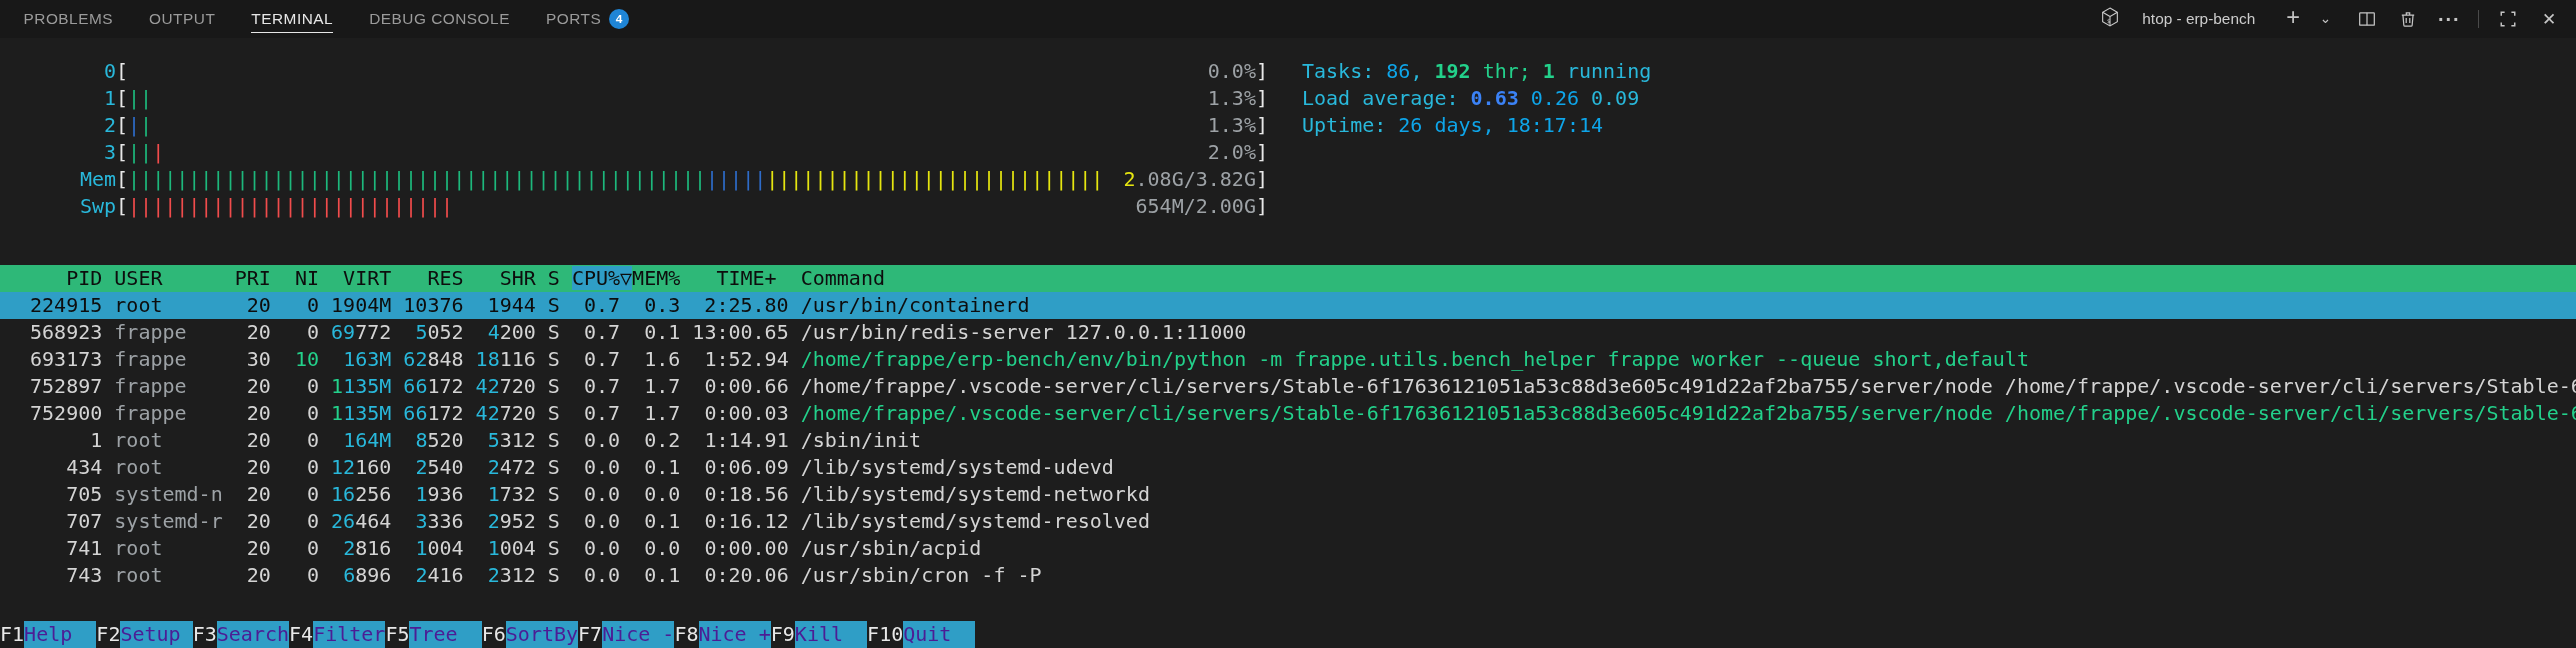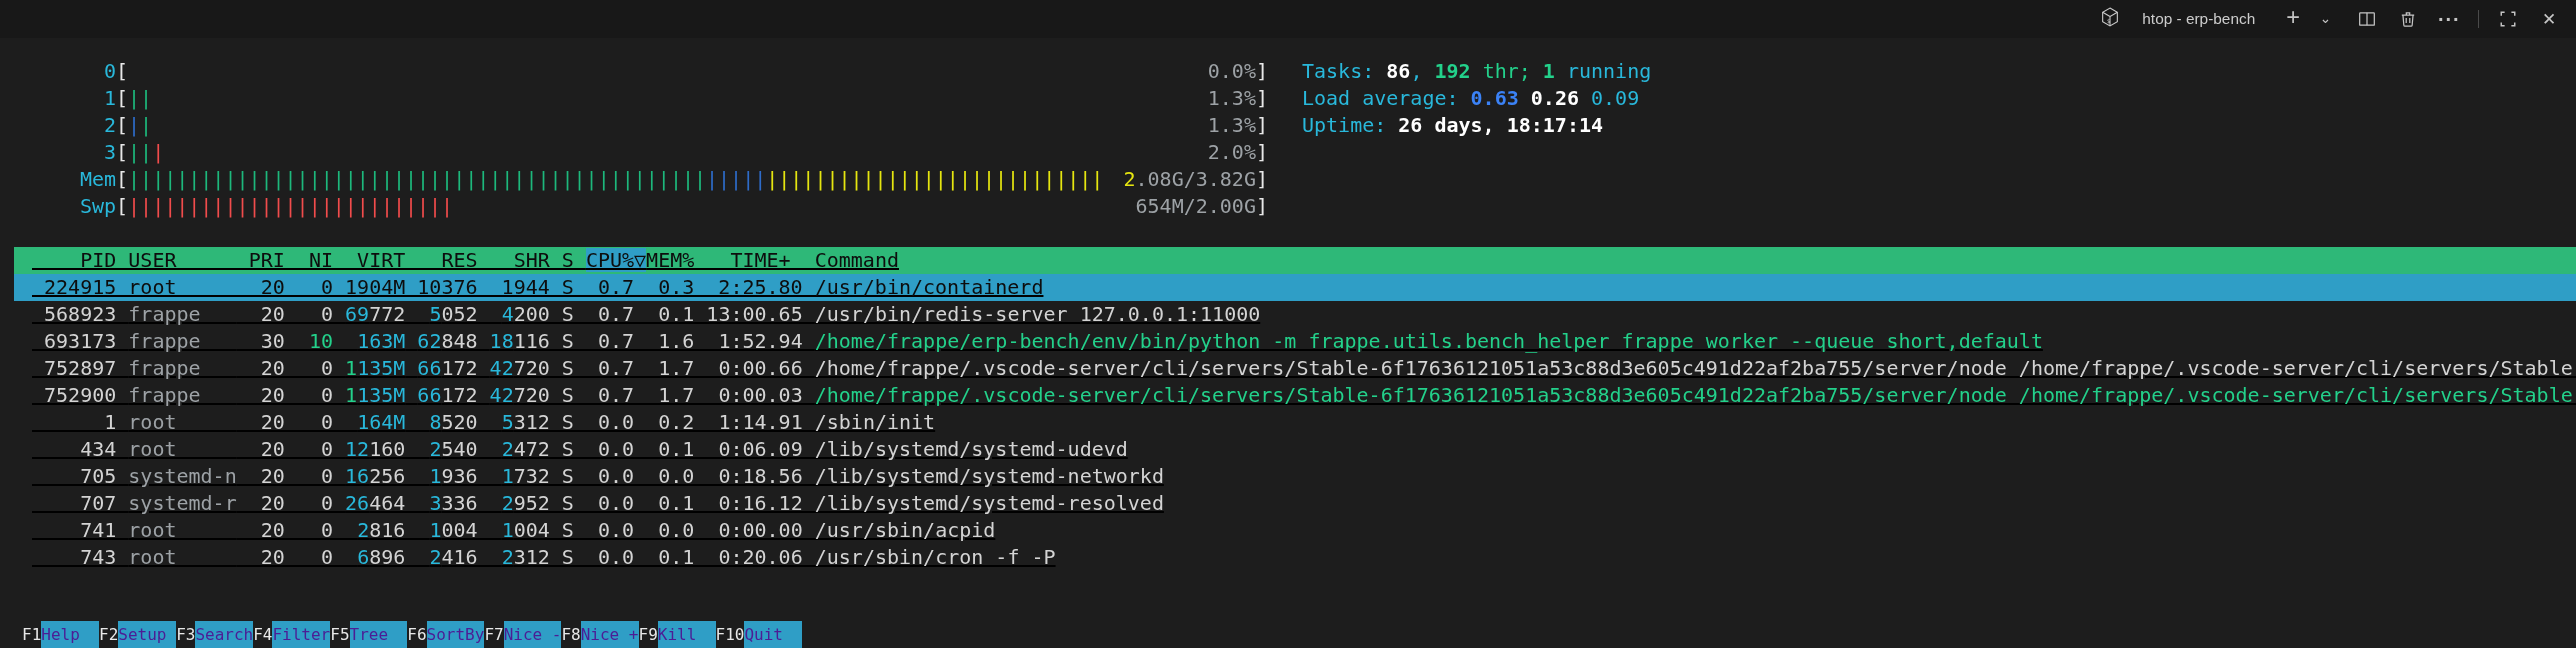--- a/index.html
+++ b/index.html
@@ -34,49 +34,67 @@
   
   .meters{position:relative;}
   .meter{display:flex;width:1250px;height:27px;white-space:pre;}
   .mlabel{width:98px;text-align:right;color:#29b8db;}
   .mbrak{color:#e8e8e8;}
   .mbars{flex:1;overflow:hidden;}
   .mval{text-align:right;}
   .info{position:absolute;left:1284px;top:0;white-space:pre;}
 
   
-  .ptable{margin-top:27px;margin-left:-18px;padding-left:14px;text-decoration:underline;}
+  .ptable{margin-top:45px;margin-left:-18px;padding-left:0;}
   .prow{height:27px;white-space:pre;overflow:hidden;padding-left:18px;}
   .hdr{background:#2eb878;color:#0d0d0d;}
   .hdr span{color:#0d0d0d;}
   .hseg-sel{background:#2f9ec6;}
   .selrow{background:#2f9ec6;}
   .selrow span{color:#0d0d0d;}
 
   
   .w{color:#d4d4d4;} .wb{color:#3b82f6;font-weight:bold;}
   .d{color:#9da2a6;}
-  .c{color:#29b8db;} .cb{color:#ffffff;font-weight:bold;}
+  .c{color:#29b8db;} .cb{color:#0ea5e9;font-weight:normal;}
   .g{color:#23d18b;} .gb{color:#23d18b;font-weight:bold;}
   .r{color:#f14c4c;}
   .y{color:#e5e510;}
   .k{color:#0d0d0d;}
   .bar-g{color:#1db87c;} .bar-b{color:#2e6cc9;} .bar-r{color:#f14c4c;} .bar-y{color:#e5e510;}
 
   
   .fkeys{position:absolute;left:0;bottom:0;height:27px;white-space:pre;
-         font-family:"DejaVu Sans Mono","Liberation Mono",monospace;font-size:16px;line-height:27px;display:flex;margin-left:22px;}
+         font-family:"DejaVu Sans Mono","Liberation Mono",monospace;font-size:20px;line-height:27px;display:flex;}
   .fk{display:flex;cursor:pointer;}
   .fkey{color:#e8e8e8;}
   .flabel{background:#2f9ec6;color:#4c1d95;}
 </style>
 </head>
 <body>
 
 <div class="tabbar">
+  <div class="tabs" id="tabs">
+      <div class="tab">
+        <span>PROBLEMS</span>
+      </div>
+      <div class="tab">
+        <span>OUTPUT</span>
+      </div>
+      <div class="tab active">
+        <span>TERMINAL</span>
+      </div>
+      <div class="tab">
+        <span>DEBUG CONSOLE</span>
+      </div>
+      <div class="tab">
+        <span>PORTS</span>
+        <span class="badge">4</span>
+      </div>
+    </div>
   <div class="actions">
     <div class="term-title">
       <span>
         <svg width="22" height="22" viewBox="0 0 24 24" fill="none" stroke="#cccccc" stroke-width="1.2" style="font-size:17px">
           <path d="M12 2.2 20 6.8 V17.2 L12 21.8 4 17.2 V6.8 Z"></path>
           <path d="M12 21.8 V11.5 L20 6.8 M12 11.5 L4 6.8"></path>
           <text x="8.6" y="18.4" font-size="6" fill="#cccccc" stroke="none" font-family="DejaVu Sans Mono, monospace">$</text>
         </svg>
       </span>
       <span>htop - erp-bench</span>

